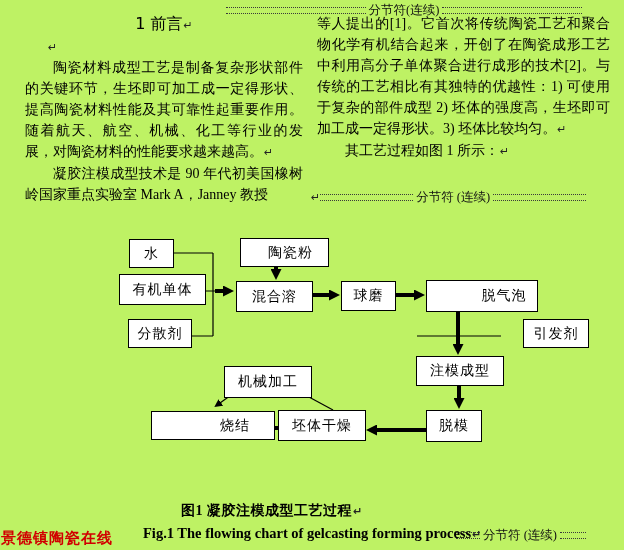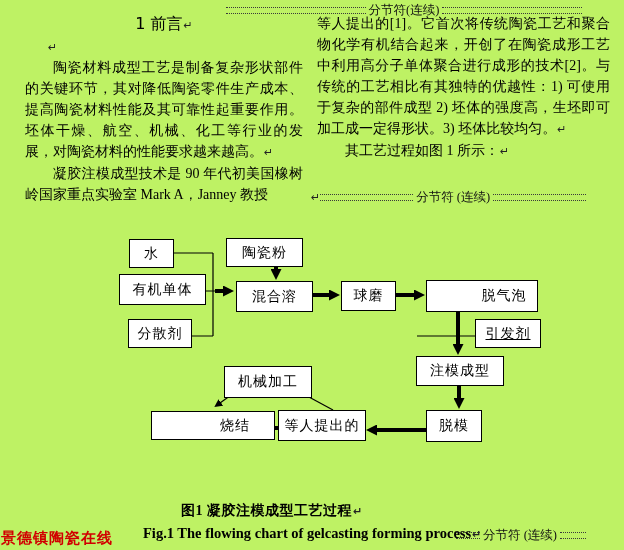--- a/index.html
+++ b/index.html
@@ -54,21 +54,21 @@
     <span class="dots"></span>
   </div>
 
   <div class="col col-left">
     <div class="heading">
       <span>1 前言</span><span class="pmark">↵</span>
     </div>
     <div class="empty-line">
       <span class="pmark">↵</span>
     </div>
-    <p><span>陶瓷材料成型工艺是制备复杂形状部件的关键环节，其对降低陶瓷零件生产成本、提高陶瓷材料性能及其可靠性起重要作用。坯体干燥、航空、机械、化工等行业的发展，对陶瓷材料的性能要求越来越高。</span><span class="pmark">↵</span></p>
+    <p><span>陶瓷材料成型工艺是制备复杂形状部件的关键环节，生坯即可加工成一定得形状、提高陶瓷材料性能及其可靠性起重要作用。随着航天、航空、机械、化工等行业的发展，对陶瓷材料的性能要求越来越高。</span><span class="pmark">↵</span></p>
     <p><span>凝胶注模成型技术是 90 年代初美国橡树岭国家重点实验室 Mark A，Janney 教授</span></p>
   </div>
 
   <div class="col col-right">
     <p class="noindent"><span>等人提出的[1]。它首次将传统陶瓷工艺和聚合物化学有机结合起来，开创了在陶瓷成形工艺中利用高分子单体聚合进行成形的技术[2]。与传统的工艺相比有其独特的优越性：1) 可使用于复杂的部件成型 2) 坯体的强度高，生坯即可加工成一定得形状。3) 坯体比较均匀。</span><span class="pmark">↵</span></p>
     <p><span>其工艺过程如图 1 所示：</span><span class="pmark">↵</span></p>
   </div>
 
   <div class="sb sb-mid">
     <span class="pmark">↵</span>
@@ -96,29 +96,29 @@
     <line class="thk" x1="459" y1="385" x2="459" y2="399" marker-end="url(#hb)"></line>
     <line class="thk" x1="426" y1="430" x2="376" y2="430" marker-end="url(#hb)"></line>
     <line class="thk" x1="278" y1="428" x2="241" y2="428" marker-end="url(#hb)"></line>
     <line class="thin" x1="333" y1="410" x2="296" y2="390" marker-end="url(#hs)"></line>
     <line class="thin" x1="245" y1="385" x2="220" y2="403" marker-end="url(#hs)"></line>
   </svg>
 
   <div class="node" style="left:129px;top:239px;width:43px;height:27px;">水</div>
   <div class="node" style="left:119px;top:274px;width:85px;height:29px;">有机单体</div>
   <div class="node" style="left:128px;top:319px;width:62px;height:27px;">分散剂</div>
-  <div class="node" style="left:226px;top:238px;width:75px;height:27px;">陶瓷粉</div>
+  <div class="node" style="left:240px;top:238px;width:75px;height:27px;padding-left:12px;">陶瓷粉</div>
   <div class="node" style="left:236px;top:281px;width:75px;height:29px;">混合溶</div>
   <div class="node" style="left:341px;top:281px;width:53px;height:28px;">球磨</div>
   <div class="node" style="left:426px;top:280px;width:66px;height:30px;padding-left:44px;">脱气泡</div>
-  <div class="node" style="left:475px;top:319px;width:64px;height:27px;text-decoration:underline;">引发剂</div>
+  <div class="node" style="left:523px;top:319px;width:64px;height:27px;">引发剂</div>
   <div class="node" style="left:416px;top:356px;width:86px;height:28px;">注模成型</div>
   <div class="node" style="left:224px;top:354px;width:86px;height:30px;margin-top:12px;">机械加工</div>
   <div class="node" style="left:426px;top:410px;width:54px;height:30px;">脱模</div>
-  <div class="node" style="left:278px;top:410px;width:86px;height:29px;">等人提出的</div>
+  <div class="node" style="left:278px;top:410px;width:86px;height:29px;">坯体干燥</div>
   <div class="node" style="left:151px;top:411px;width:78px;height:27px;padding-left:44px;">烧结</div>
 
   <div class="cap-cn">
     <span>图1  凝胶注模成型工艺过程</span><span class="pmark">↵</span>
   </div>
   <div class="cap-en">
     <span>Fig.1 The flowing chart of gelcasting forming process</span><span class="pmark">↵</span>
   </div>
 
   <div class="sb sb-bottom">

